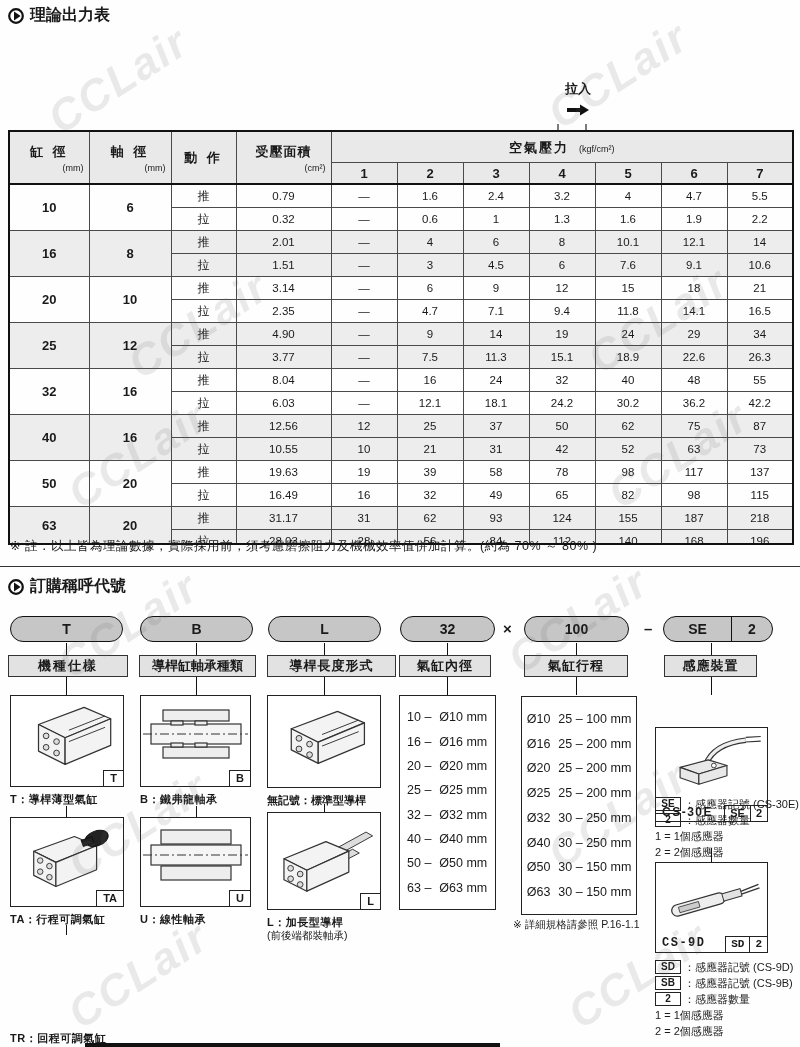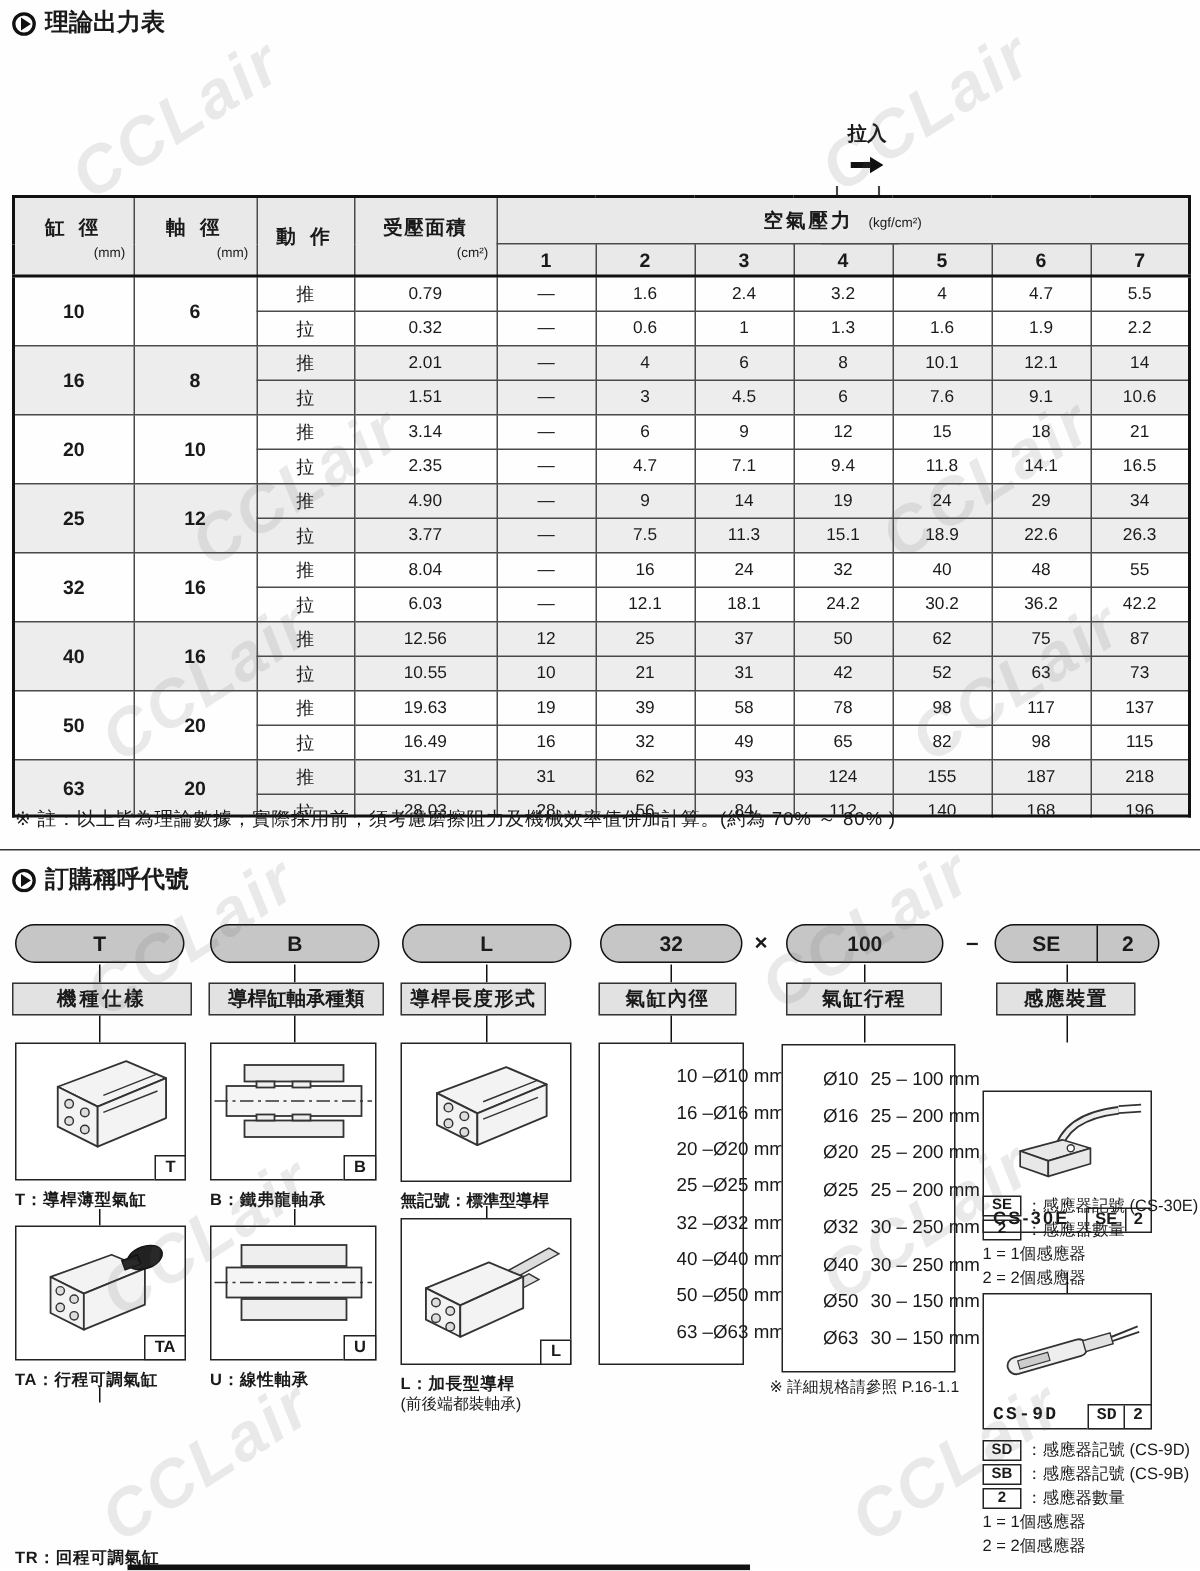--- a/index.html
+++ b/index.html
@@ -66,21 +66,21 @@
   .corner-tag-split{position:absolute;right:-1px;bottom:-1px;display:flex;border:1px solid #222;background:#fff;}
   .corner-tag-split span{font-size:11px;font-weight:bold;padding:1px 5px;line-height:13px;}
   .corner-tag-split span + span{border-left:1px solid #222;}
   .model-inbox{position:absolute;left:6px;bottom:2px;font-size:12px;font-weight:bold;letter-spacing:1.5px;}
   .caption{position:absolute;font-size:11px;font-weight:bold;letter-spacing:0.5px;}
   .caption2{position:absolute;font-size:10.5px;}
 
   
   .listbox{position:absolute;border:1px solid #222;background:#fff;box-sizing:border-box;
       display:flex;flex-direction:column;justify-content:space-evenly;padding:4px 0;}
-  .listbox .li{font-size:12.5px;display:flex;padding:0 7px;white-space:nowrap;margin-left:44px;}
+  .listbox .li{font-size:12.5px;display:flex;padding:0 7px;white-space:nowrap;}
   .li .a{font-weight:normal;}
   .li .gap{width:8px;}
   .stroke-note{position:absolute;font-size:10.5px;}
 
   
   .legend{position:absolute;display:flex;flex-direction:column;gap:2px;}
   .legend .lrow{display:flex;align-items:center;font-size:11px;line-height:13px;}
   .chip{display:inline-block;border:1px solid #222;min-width:20px;text-align:center;
       font-size:10px;font-weight:bold;padding:0 2px;margin-right:3px;line-height:12px;}
   .plainrow{font-size:11px;line-height:14px;}
@@ -736,21 +736,21 @@
 
   <div class="vline" style="left:66px;top:643px;height:12px;"></div>
   <div class="vline" style="left:196px;top:643px;height:12px;"></div>
   <div class="vline" style="left:324px;top:643px;height:12px;"></div>
   <div class="vline" style="left:447px;top:643px;height:12px;"></div>
   <div class="vline" style="left:576px;top:643px;height:12px;"></div>
   <div class="vline" style="left:711px;top:643px;height:12px;"></div>
 
   <div class="cat-label" style="left:8px;width:120px;">機種仕樣</div>
   <div class="cat-label" style="left:139px;width:117px;letter-spacing:0;">導桿缸軸承種類</div>
-  <div class="cat-label" style="left:267px;width:97px;letter-spacing:1px;">導桿長度形式</div>
+  <div class="cat-label" style="left:267px;width:129px;letter-spacing:1px;">導桿長度形式</div>
   <div class="cat-label" style="left:399px;width:92px;letter-spacing:1px;">氣缸內徑</div>
   <div class="cat-label" style="left:524px;width:104px;letter-spacing:1px;">氣缸行程</div>
   <div class="cat-label" style="left:664px;width:93px;letter-spacing:1px;">感應裝置</div>
 
   <div class="vline" style="left:66px;top:677px;height:18px;"></div>
   <div class="vline" style="left:196px;top:677px;height:18px;"></div>
   <div class="vline" style="left:324px;top:677px;height:18px;"></div>
   <div class="vline" style="left:447px;top:677px;height:18px;"></div>
   <div class="vline" style="left:576px;top:677px;height:18px;"></div>
   <div class="vline" style="left:711px;top:677px;height:18px;"></div>

